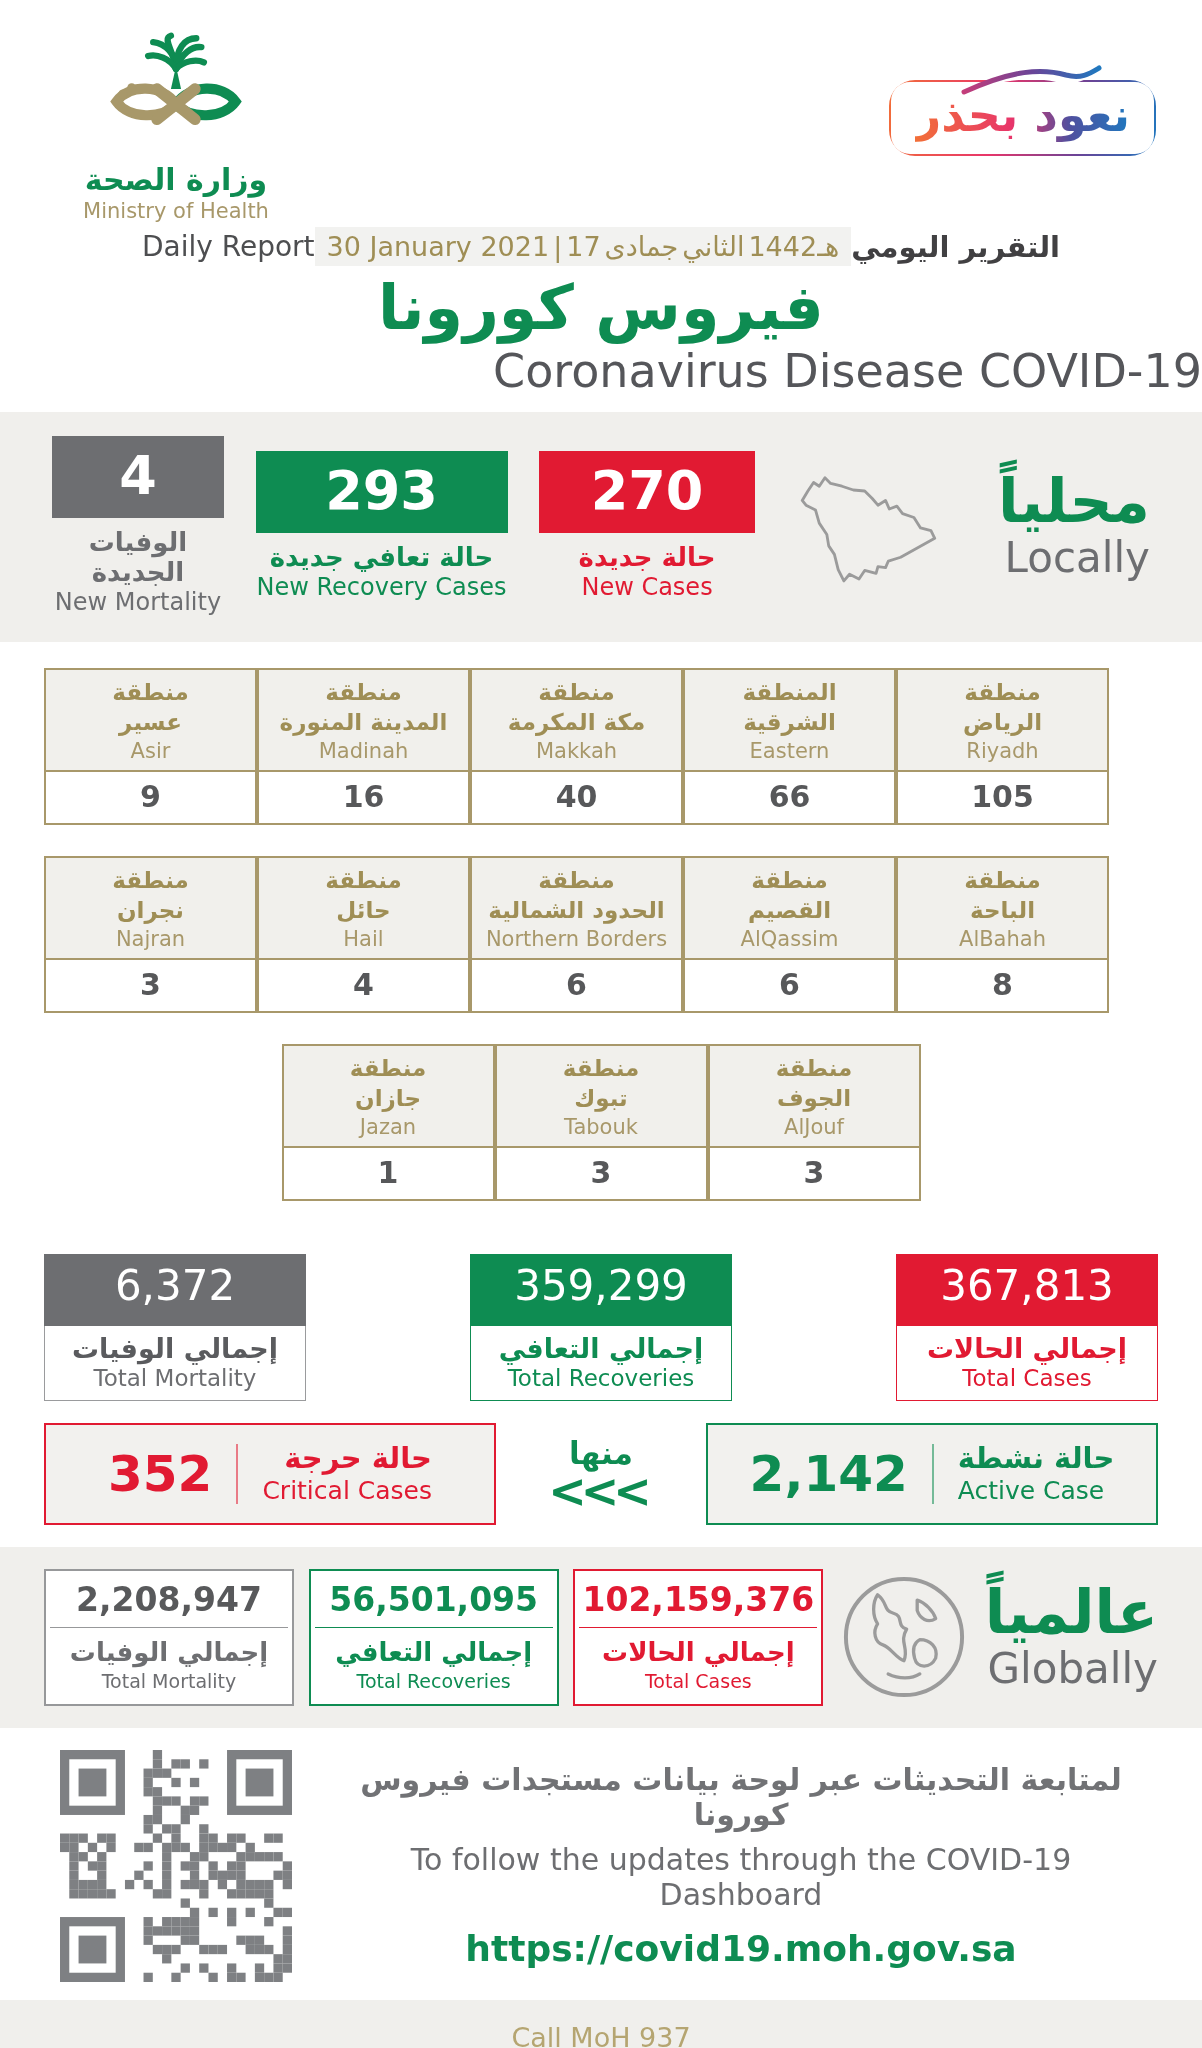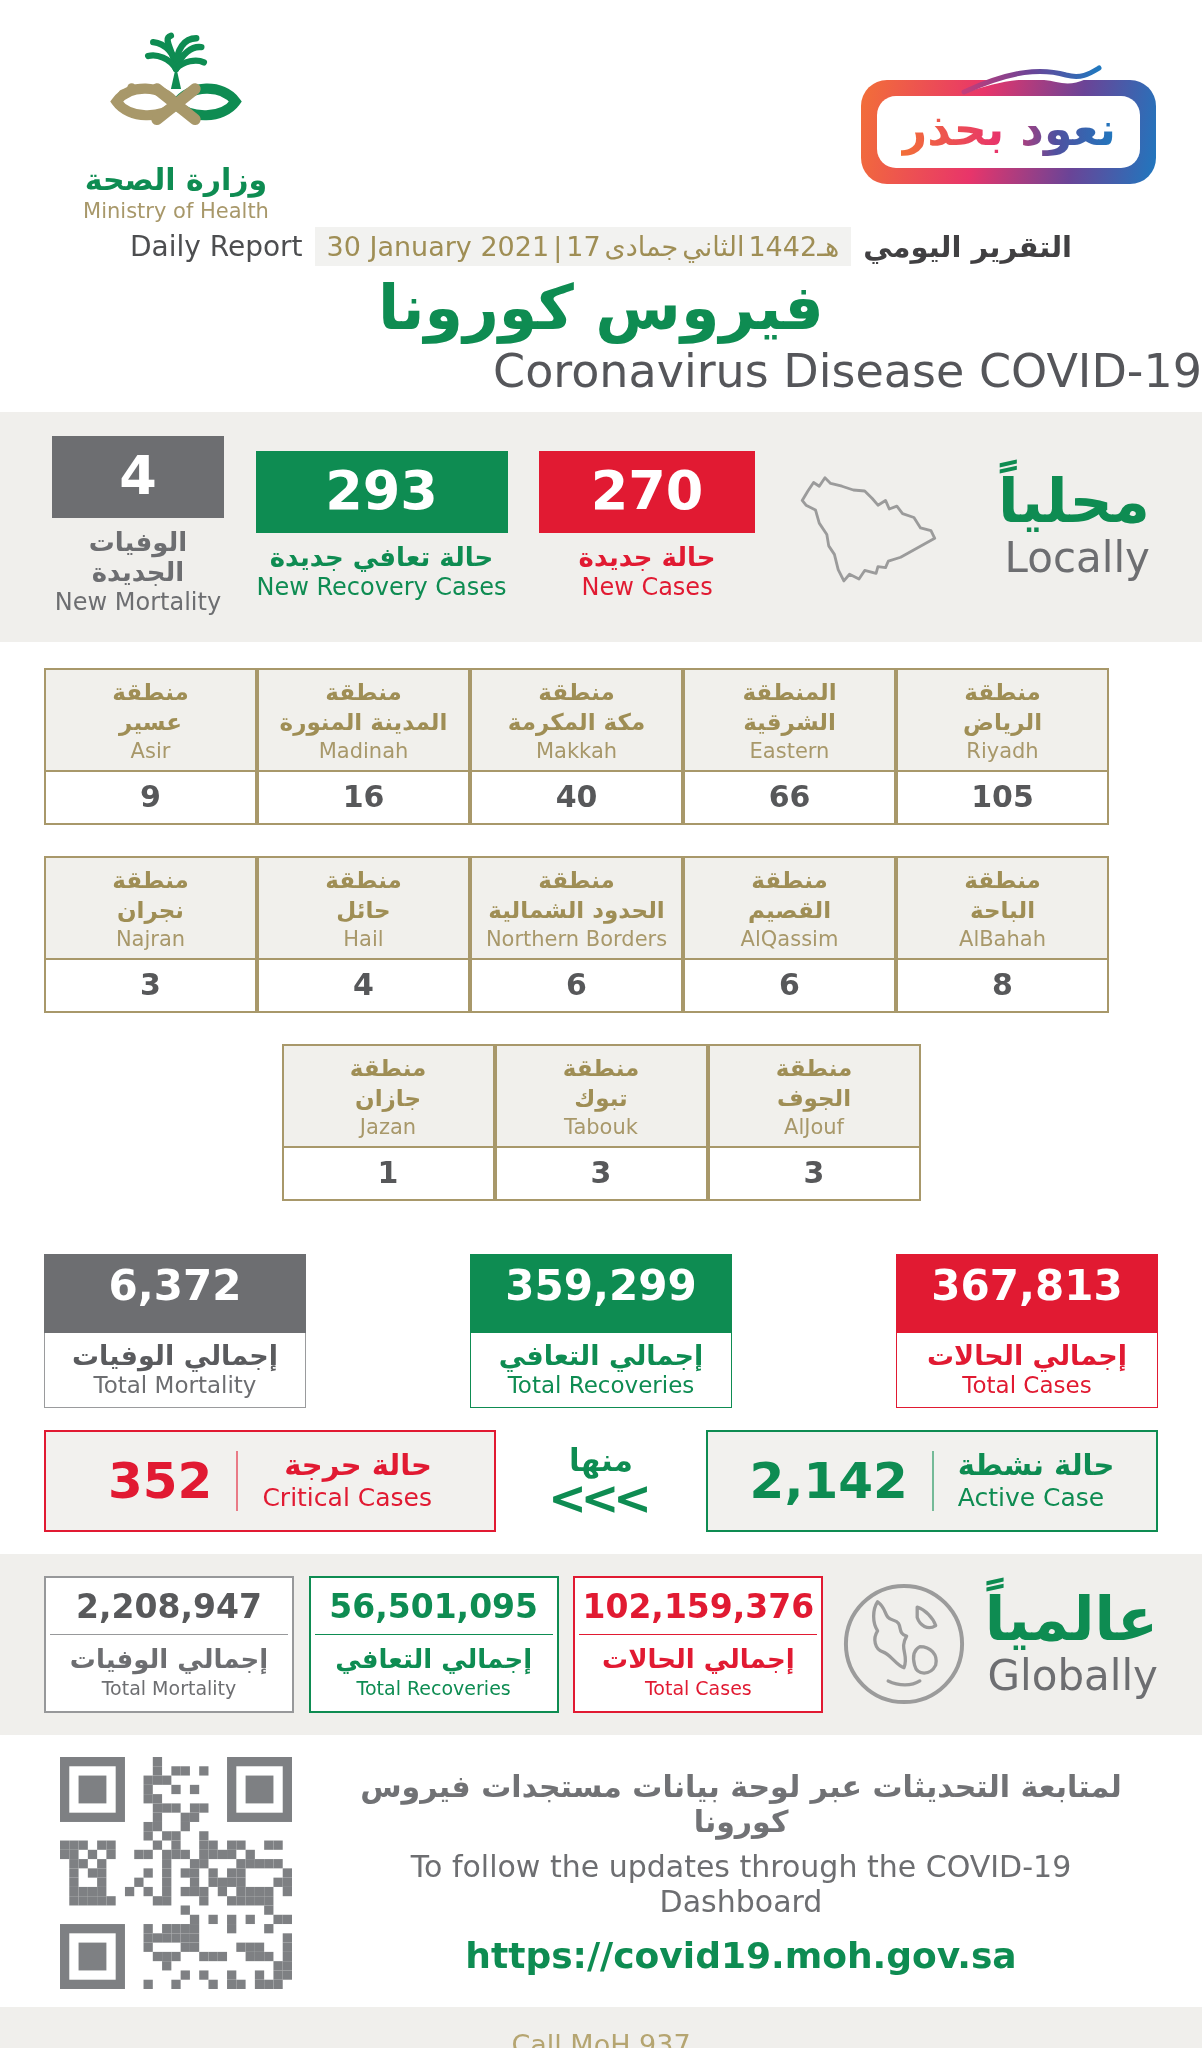--- a/index.html
+++ b/index.html
@@ -9,29 +9,29 @@
   *{box-sizing:border-box}
   body{
     margin:0; width:1202px; height:2048px; overflow:hidden; background:#fff;
     font-family:"DejaVu Sans","Liberation Sans",sans-serif; color:#58595b;
   }
   
   .header{display:flex; justify-content:space-between; align-items:flex-start; padding:30px 46px 0 56px}
   .logo{width:240px; text-align:center}
   .logo-ar{color:var(--green); font-size:30px; font-weight:bold; direction:rtl; margin-top:0px}
   .logo-en{color:var(--gold); font-size:21px; margin-top:2px}
-  .badge{margin-top:50px; position:relative; border-radius:26px; padding:16px;
+  .badge{margin-top:50px; position:relative; border-radius:26px; padding:2px;
     background:linear-gradient(100deg,#f26f38,#e8356a 40%,#6a4497 72%,#1f78bf)}
   .badge-inner{background:#fff; border-radius:19px; padding:6px 24px 12px}
   .badge-text{font-size:46px; font-weight:bold; direction:rtl; white-space:nowrap;
     background:linear-gradient(90deg,#f26f38,#e8356a 45%,#50509f 72%,#1f78bf);
     -webkit-background-clip:text; background-clip:text; color:transparent}
   .swoosh{position:absolute; top:-16px; right:26px}
   
-  .date-row{display:flex; justify-content:center; align-items:center; gap:12px; margin-top:4px}
+  .date-row{display:flex; justify-content:center; align-items:center; gap:0; margin-top:4px}
   .daily-en{font-size:28px; color:#4d4e50}
   .date-box{background:#f2f2f0; padding:4px 12px; display:flex; align-items:baseline; gap:4px;
     color:var(--gold_text); font-size:27px; white-space:nowrap}
   .date-box span{unicode-bidi:isolate}
   .daily-ar{font-size:29px; font-weight:bold; color:#414042; direction:rtl}
   
   .title-ar{text-align:center; font-size:62px; font-weight:bold; color:var(--green); direction:rtl; margin-top:8px; line-height:1.1}
   .title-en{text-align:right; font-size:46px; color:#55565a; margin-top:2px}
   
   .band{background:var(--band)}
@@ -56,21 +56,21 @@
   .rrow.center{justify-content:center}
   .card{width:213px; border:2px solid var(--gold); background:#fff}
   .card-head{background:#f1f0ec; border-bottom:2px solid var(--gold); text-align:center;
     padding:8px 4px 7px; min-height:99px; display:flex; flex-direction:column; justify-content:center}
   .card .ar{color:var(--gold_text); font-weight:bold; font-size:23px; line-height:1.3; direction:rtl}
   .card .en{color:var(--gold); font-size:21px; margin-top:1px; white-space:nowrap}
   .card-num{text-align:center; font-size:30px; font-weight:bold; color:#57585a; padding:7px 0 9px}
   
   .totals{display:flex; justify-content:space-between; padding:22px 44px 6px}
   .total{width:262px; text-align:center}
-  .total-num{color:#fff; font-weight:bold; font-size:42px; padding:11px 0 26px; line-height:1}
+  .total-num{color:#fff; font-weight:normal; font-size:42px; padding:11px 0 19px; line-height:1}
   .total-labels{border:1px solid; border-top:none; background:#fff; padding:7px 4px 9px}
   .total .ar{font-weight:bold; font-size:27px; direction:rtl}
   .total .en{font-size:23px; margin-top:1px}
   .total.gray .total-num{background:var(--gray)} .total.gray .total-labels{border-color:#9a9b9d}
   .total.gray .ar{color:#5a5b5e}.total.gray .en{color:var(--gray)}
   .total.green .total-num{background:var(--green)} .total.green .total-labels{border-color:var(--green)}
   .total.green .ar,.total.green .en{color:var(--green)}
   .total.red .total-num{background:var(--red)} .total.red .total-labels{border-color:var(--red)}
   .total.red .ar,.total.red .en{color:var(--red)}
   

